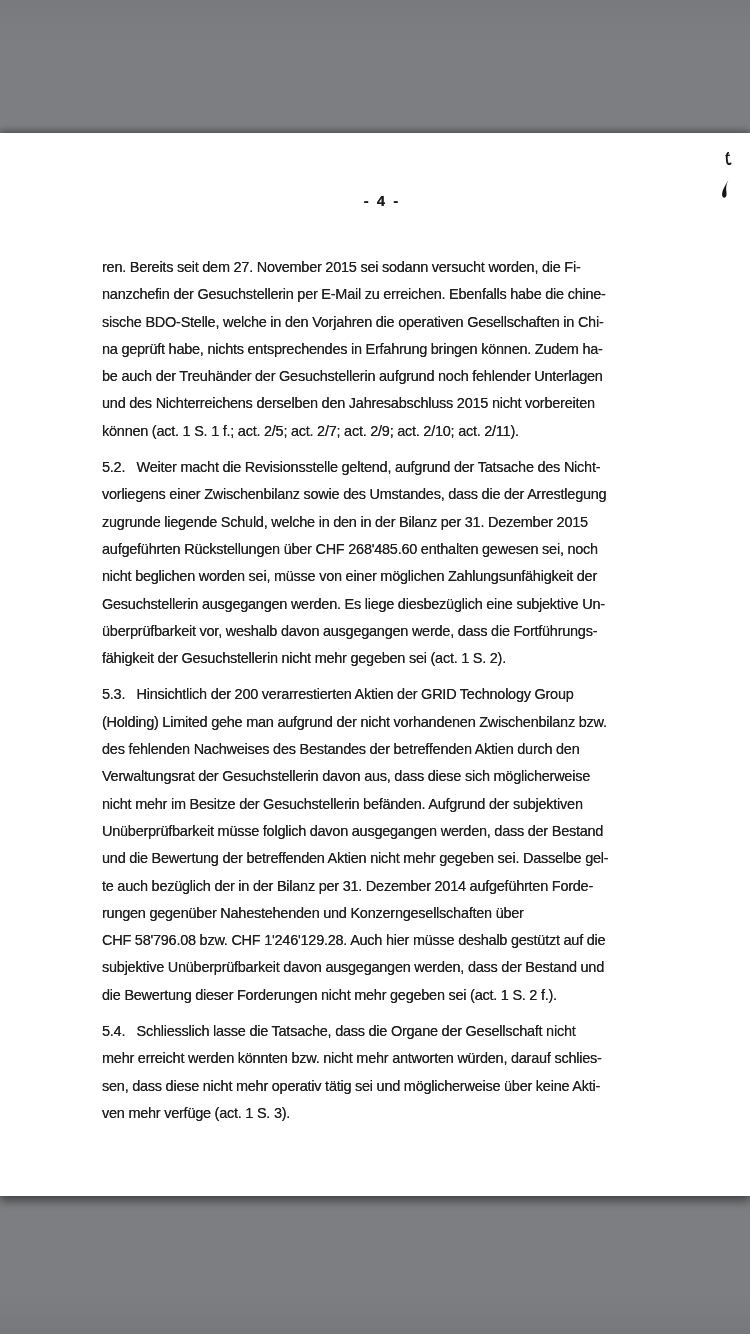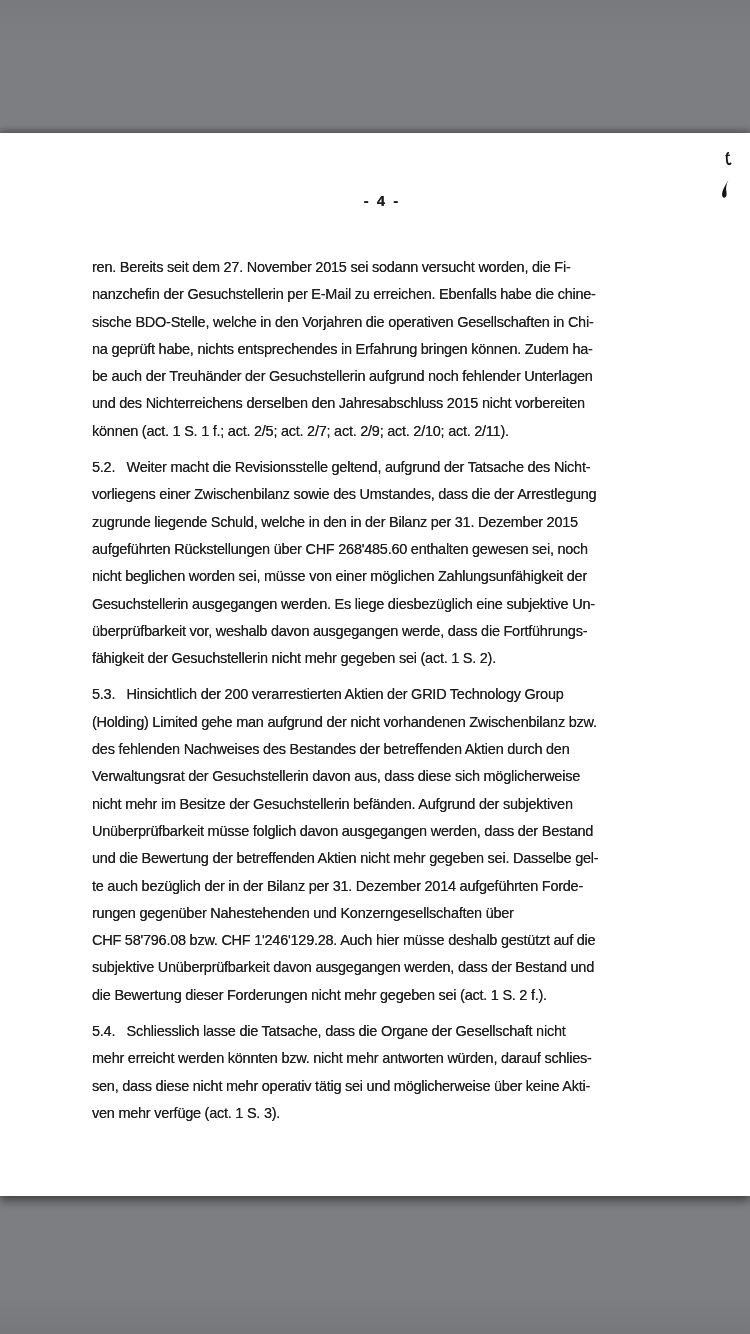--- a/index.html
+++ b/index.html
@@ -27,21 +27,21 @@
     width: 560px;
     text-align: center;
     font-size: 15px;
     font-weight: bold;
     letter-spacing: 2px;
     color: #1c1c1c;
     text-shadow: 0 0 0.6px rgba(25,25,25,0.8);
   }
   .content {
     position: absolute;
-    left: 92px; top: 121px;
+    left: 102px; top: 121px;
     width: 585px;
   }
   .para {
     margin: 0 0 9px 0;
     font-size: 14.5px;
     line-height: 27.3px;
     letter-spacing: -0.25px;
     color: #1f1f1f;
     white-space: pre-wrap;
     text-shadow: 0 0 0.6px rgba(25,25,25,0.85);

